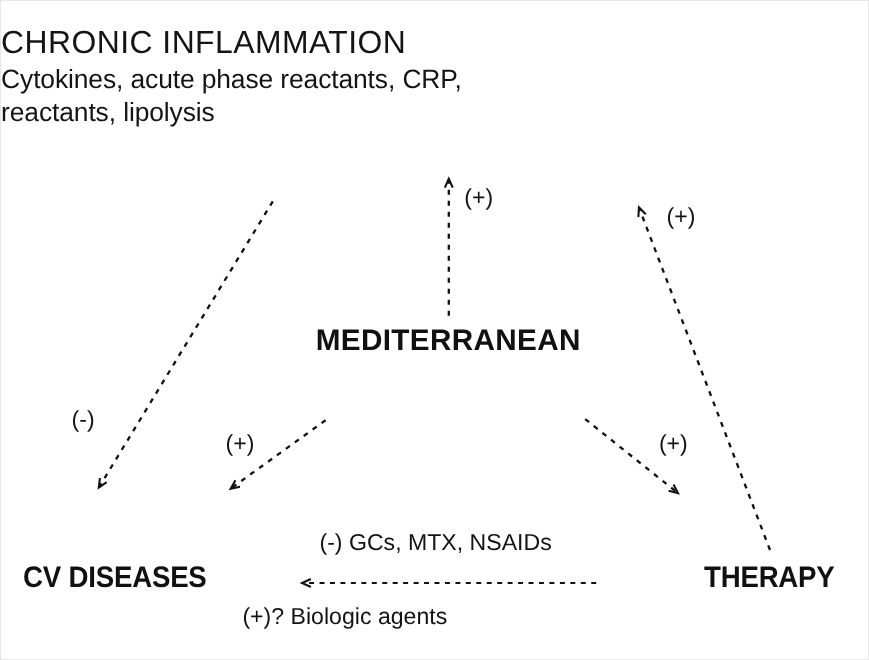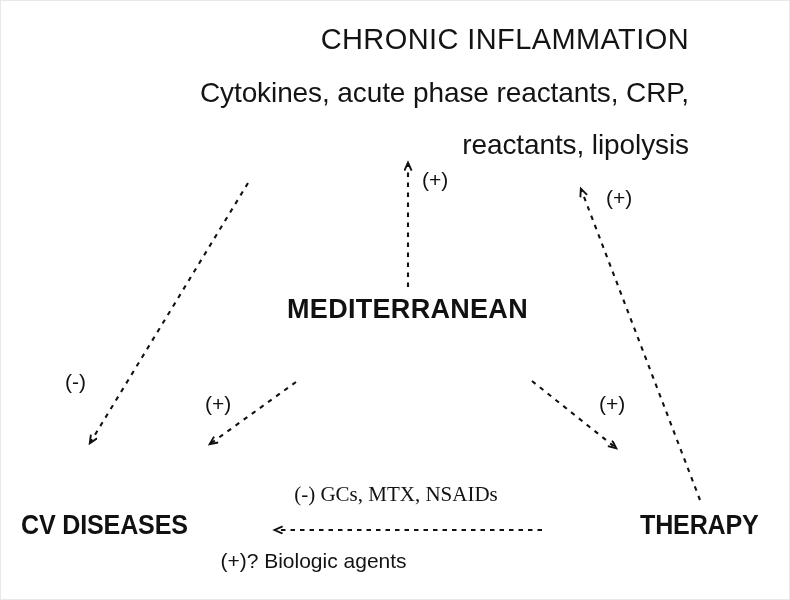--- a/index.html
+++ b/index.html
@@ -25,37 +25,36 @@
     color: #111111;
     white-space: nowrap;
     line-height: 1.0;
   }
   
   #heading-block {
     position: absolute;
     left: 0;
     top: 20px;
     width: 688px;
-    text-align: right;
+    text-align: left;
   }
   #heading-block .hline {
     display: block;
     color: #141414;
     font-family: "Liberation Sans", sans-serif;
     font-weight: 400;
     line-height: 1.26;
   }
   #heading-line-1 {
     font-size: 29px;
     letter-spacing: 0.4px;
   }
   #heading-line-2, #heading-line-3 {
-    font-size: 28px;
+    font-size: 24px;
     letter-spacing: -0.1px;
-    margin-top: 17px;
   }
   
   #center-node {
     position: absolute;
     left: 0;
     top: 289px;
     width: 790px;
     text-align: center;
     font-weight: bold;
     font-size: 27px;
@@ -89,21 +88,21 @@
     color: #131313;
     font-weight: 400;
   }
   #sign-up      { left: 421px; top: 168px; }
   #sign-upright { left: 605px; top: 186px; }
   #sign-left    { left: 64px;  top: 370px; }
   #sign-downleft{ left: 204px; top: 392px; }
   #sign-downright{ left: 598px; top: 392px; }
   #caption-top {
     left: 0; top: 481px; width: 790px; text-align: center;
-    position: absolute; color:#131313; font-size:21px;font-family:Liberation Serif, serif;
+    position: absolute; color:#131313; font-size:21px;
   }
   #caption-bottom {
     left: 0; top: 548px; width: 625px; text-align: center;
     position: absolute; color:#131313; font-size:21px;
   }
   #arrow-layer {
     position: absolute;
     left: 0; top: 0;
     width: 790px;
     height: 600px;

